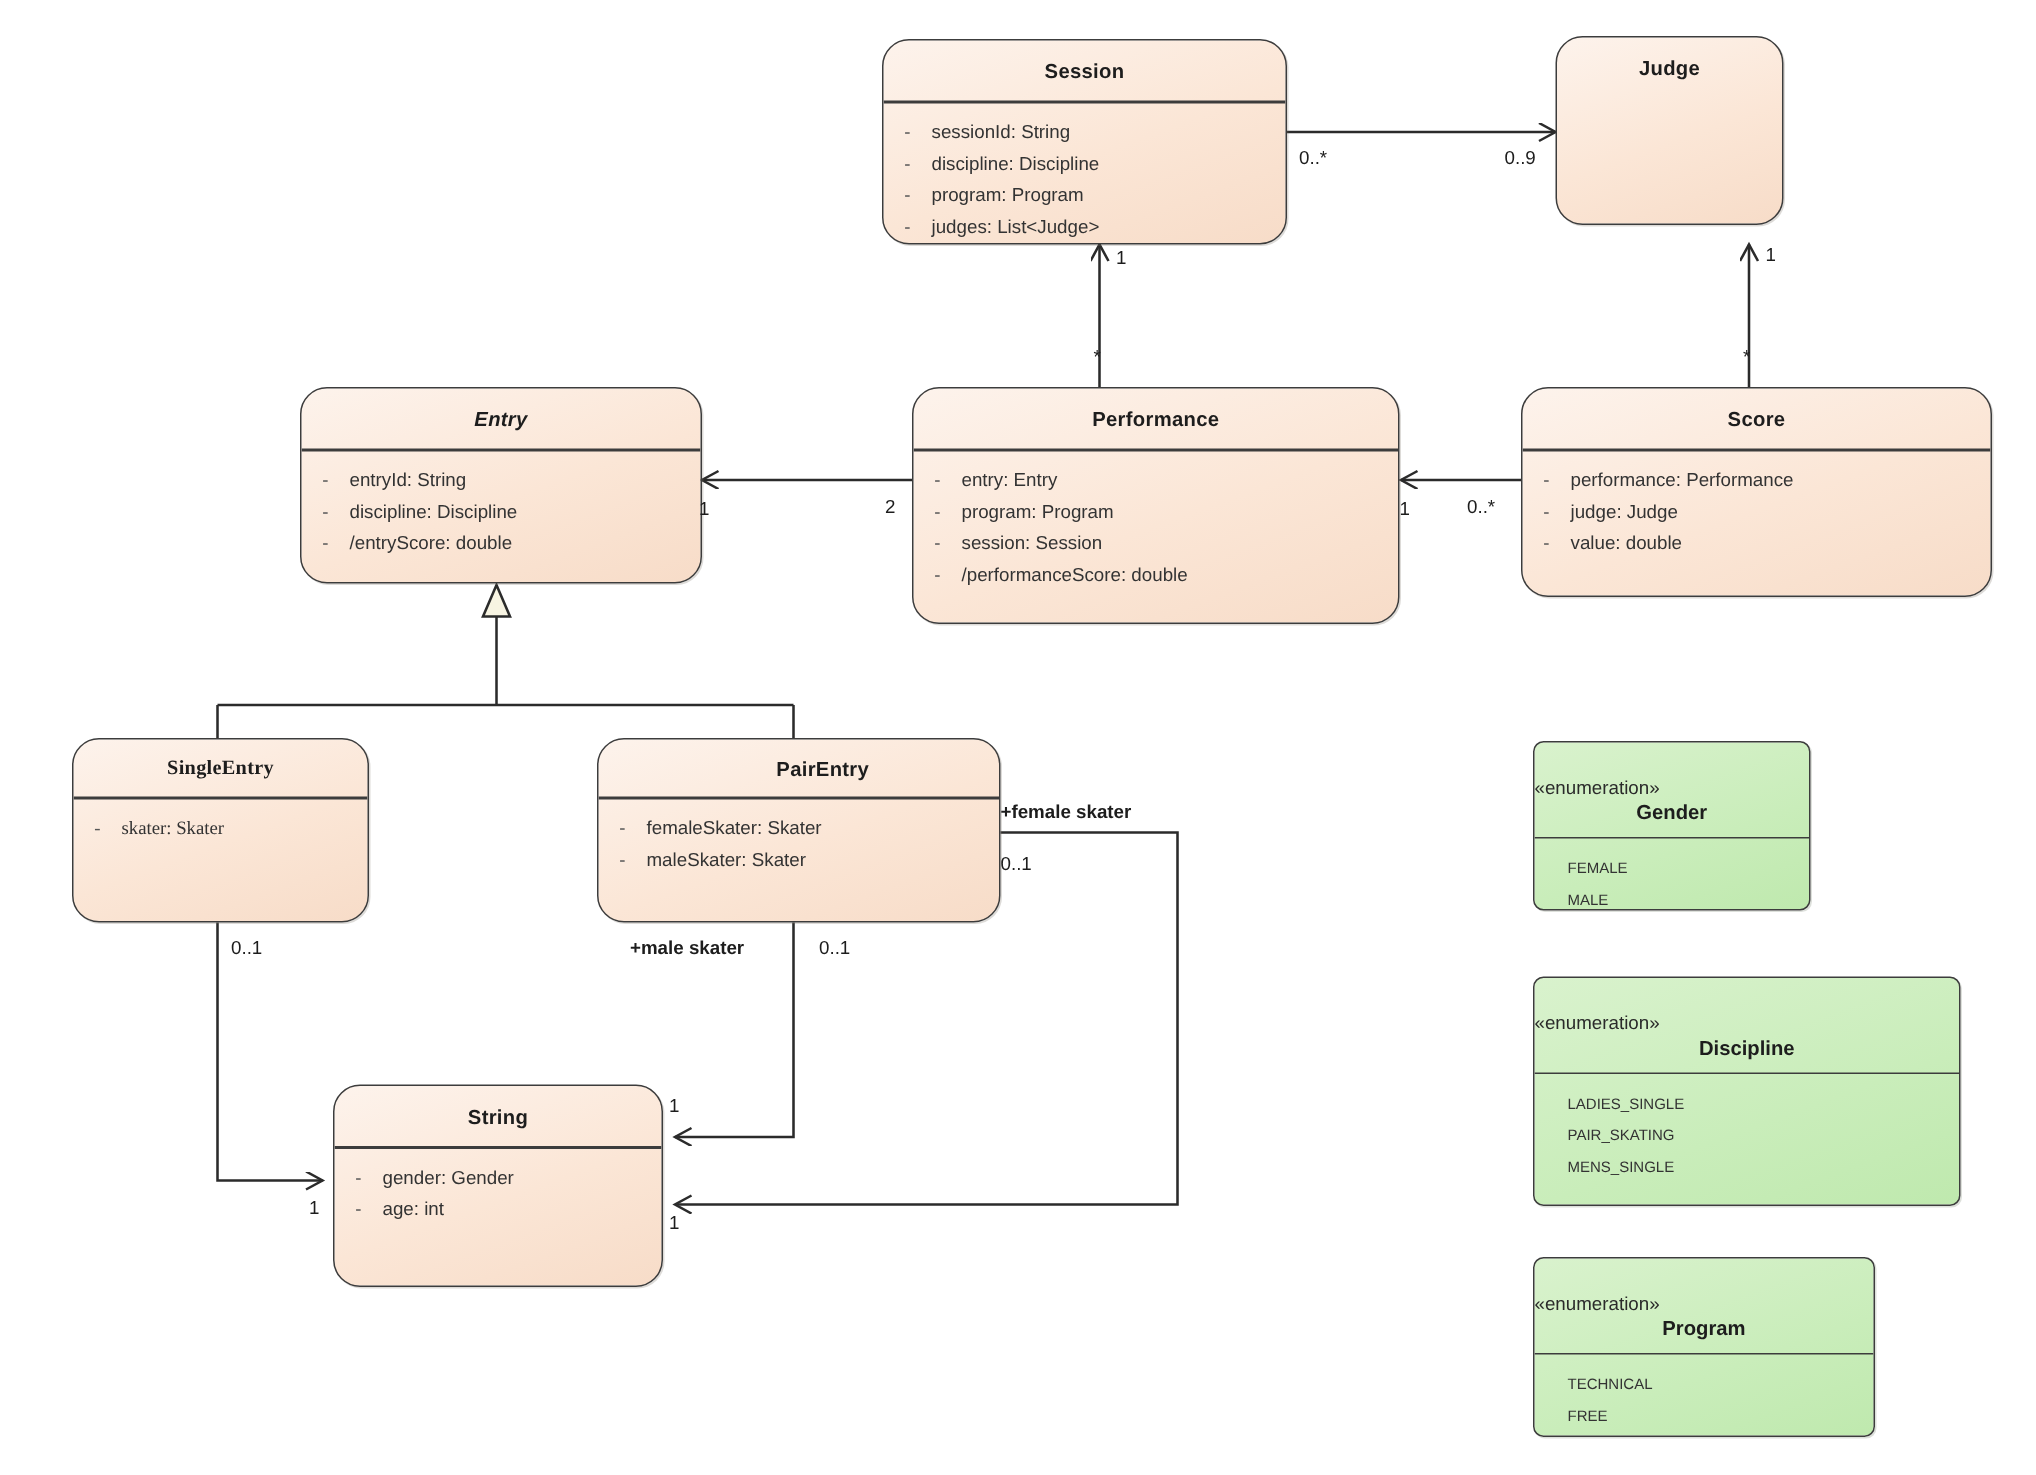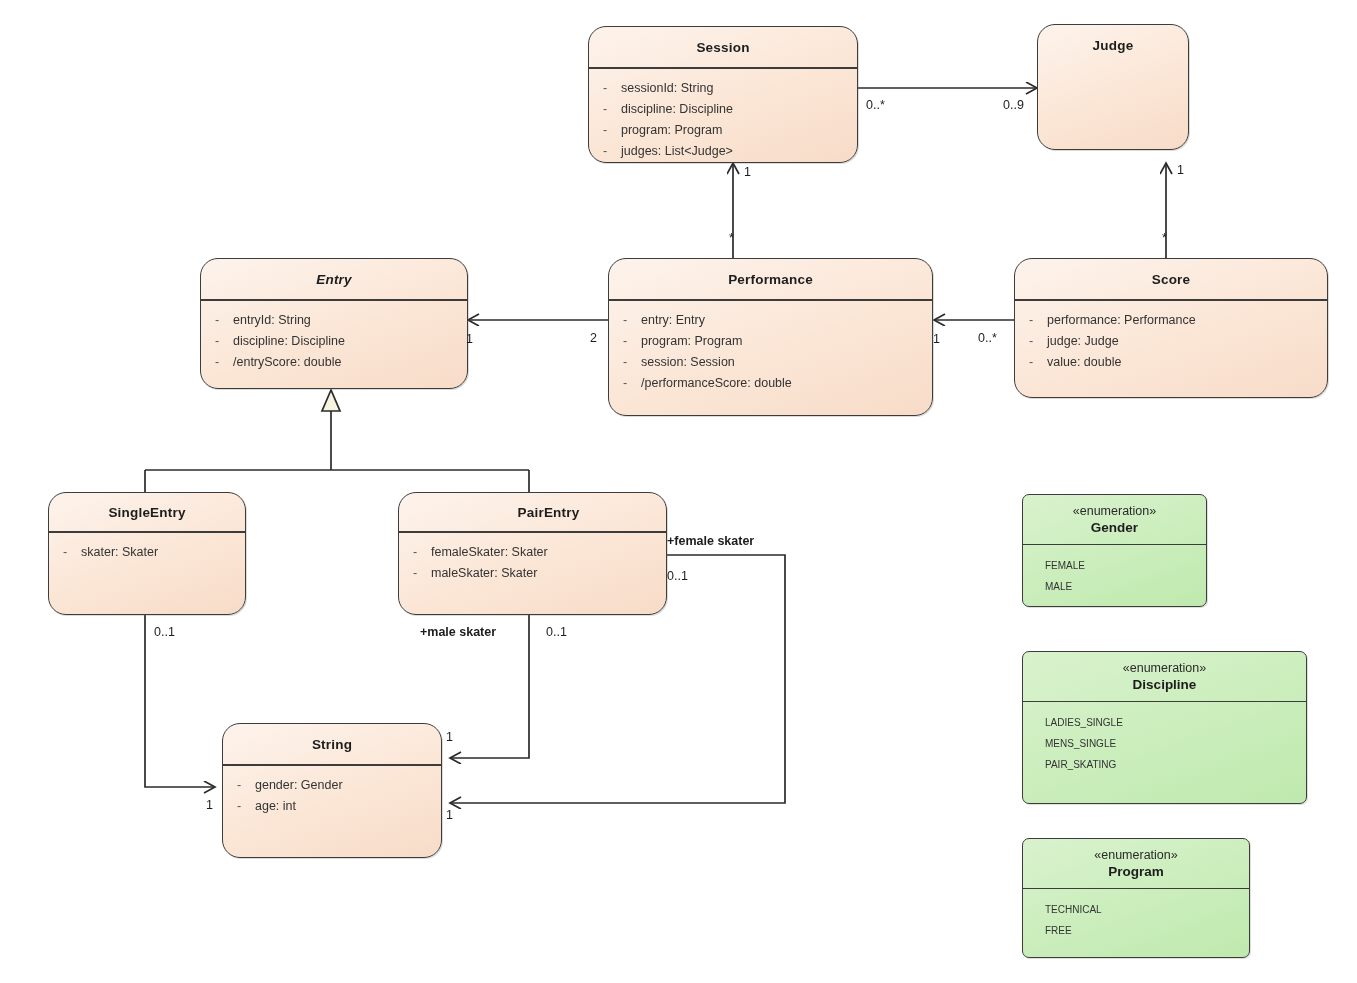--- a/index.html
+++ b/index.html
@@ -78,24 +78,23 @@
   .enum-class {
     position: absolute;
     box-sizing: border-box;
     border: 1.4px solid #3c3c3c;
     border-radius: 7px;
     background: linear-gradient(160deg, #d9f2cd 0%, #c9edba 60%, #bfe9ae 100%);
     box-shadow: 1px 1px 0 rgba(120,130,110,0.25);
     overflow: hidden;
   }
   .enum-class .stereotype {
-    text-align: center;
     font-size: 12.5px;
     color: #2a2a2a;
-    padding-top: 9px;
+    padding-top: 23px;
   }
   .enum-class .ename {
     text-align: center;
     font-size: 13.5px;
     font-weight: bold;
     color: #1d1d1d;
     padding-top: 2px;
     padding-bottom: 9px;
   }
   .enum-class .divider {
@@ -259,21 +258,21 @@
         <span class="vis">-</span>
         <span class="sig">judge: Judge</span>
       </div>
       <div class="attr-row">
         <span class="vis">-</span>
         <span class="sig">value: double</span>
       </div>
     </div>
   </div>
 
-  <div class="uml-class" style="left:48px; top:492px; width:198px; height:123px;">
+  <div class="uml-class" style="left:48px; top:492px; width:198px; height:123px;font-family:Liberation Serif, serif;">
     <div class="title" style="height:38px;">SingleEntry</div>
     <div class="divider"></div>
     <div class="attrs">
       <div class="attr-row">
         <span class="vis">-</span>
         <span class="sig">skater: Skater</span>
       </div>
     </div>
   </div>
 
@@ -316,22 +315,22 @@
       <div class="lit-row">MALE</div>
     </div>
   </div>
 
   <div class="enum-class" style="left:1022px; top:651px; width:285px; height:153px;">
     <div class="stereotype">«enumeration»</div>
     <div class="ename">Discipline</div>
     <div class="divider"></div>
     <div class="lits">
       <div class="lit-row">LADIES_SINGLE</div>
+      <div class="lit-row">PAIR_SKATING</div>
       <div class="lit-row">MENS_SINGLE</div>
-      <div class="lit-row">PAIR_SKATING</div>
     </div>
   </div>
 
   <div class="enum-class" style="left:1022px; top:838px; width:228px; height:120px;">
     <div class="stereotype">«enumeration»</div>
     <div class="ename">Program</div>
     <div class="divider"></div>
     <div class="lits">
       <div class="lit-row">TECHNICAL</div>
       <div class="lit-row">FREE</div>

